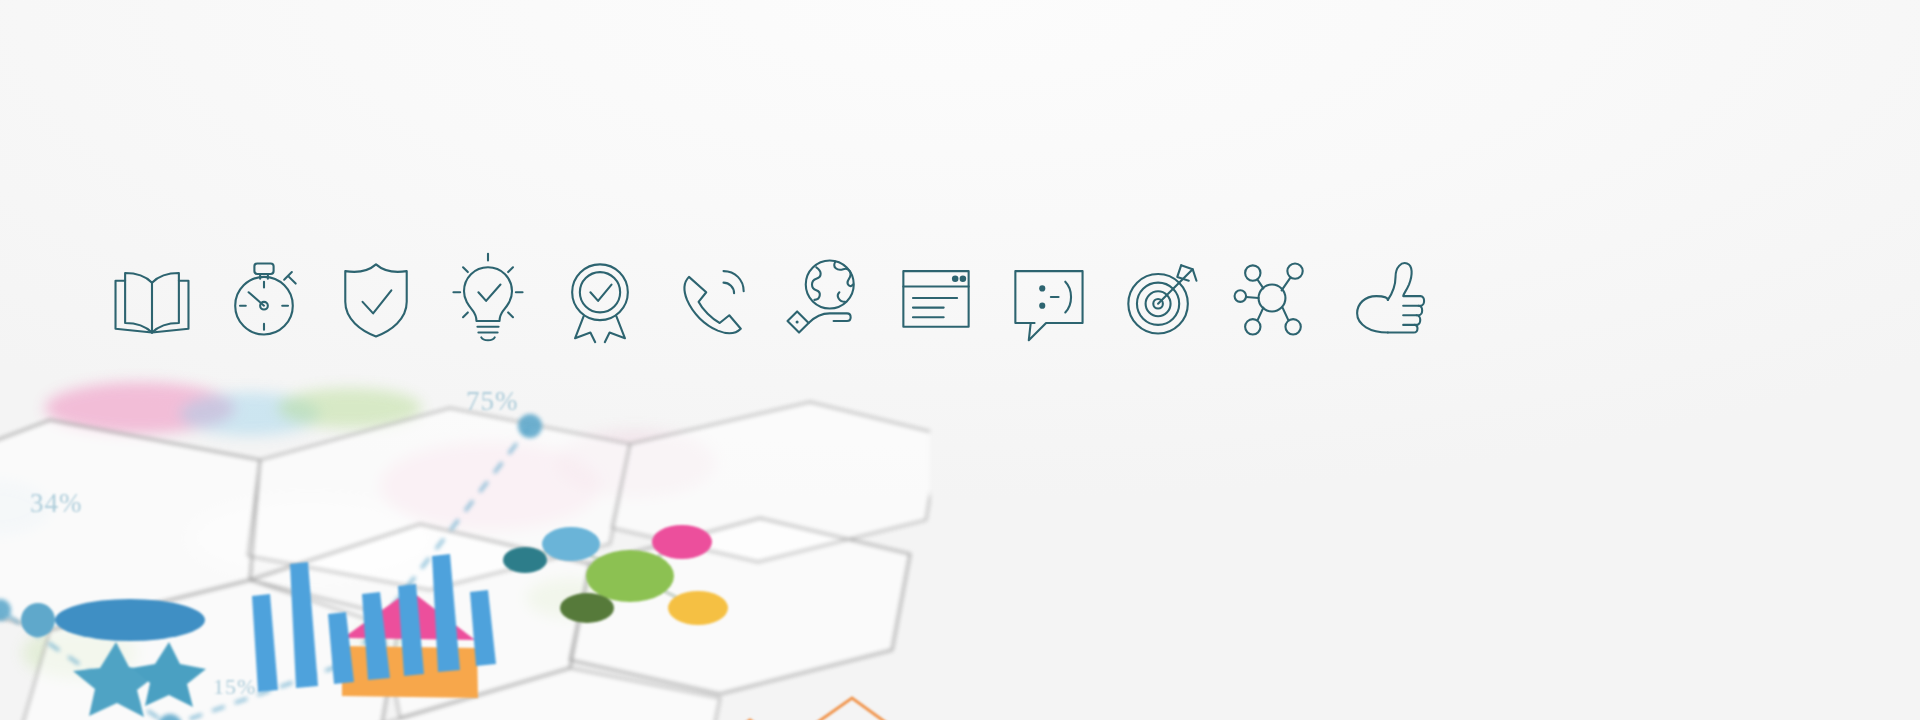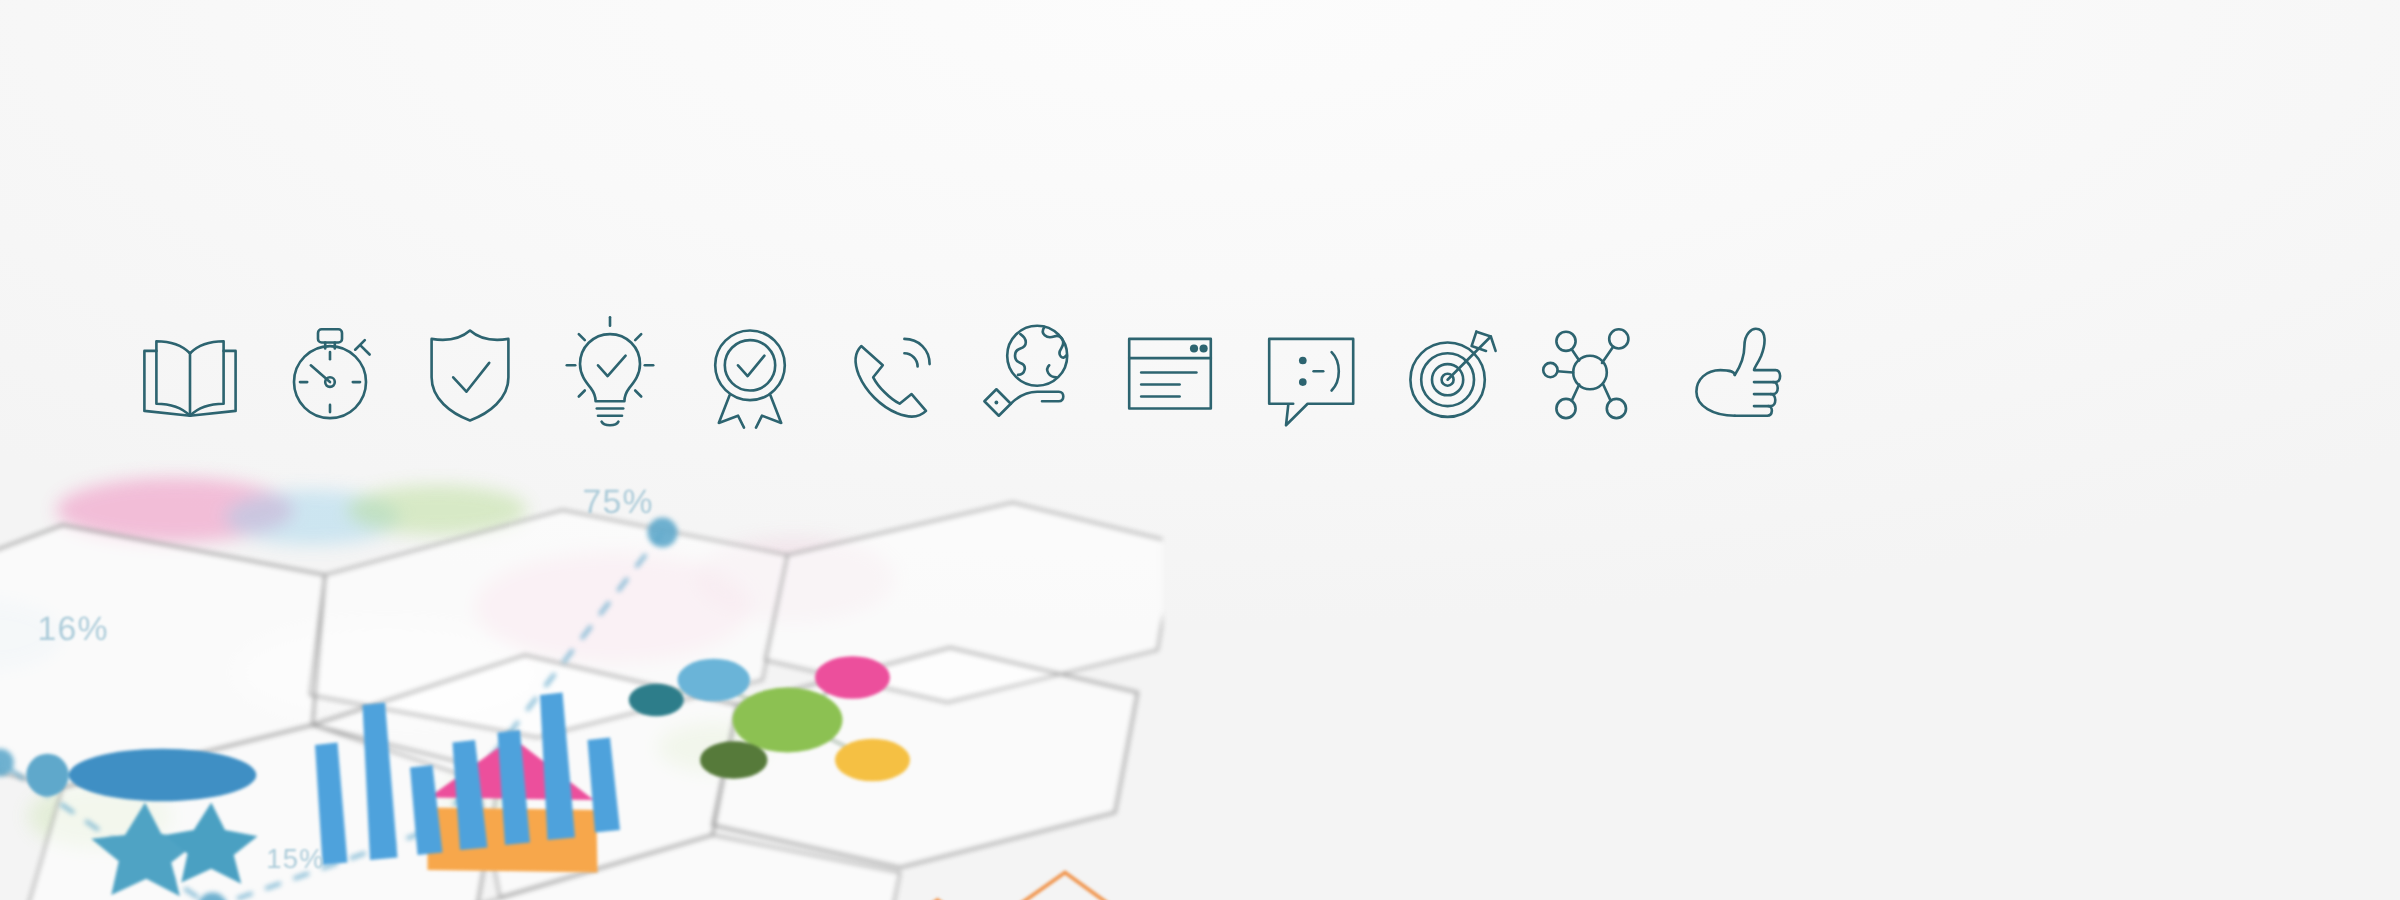--- a/index.html
+++ b/index.html
@@ -42,21 +42,21 @@
     opacity: .75;
   }
   .infographic .sharpish {
     position: absolute;
     inset: 0;
     filter: blur(1.1px);
   }
   .pct-label {
     position: absolute;
     color: #9fc4d4;
-    font-family: Liberation Sans, sans-serif;
+    font-family: Liberation Serif, serif;
     font-weight: 400;
     letter-spacing: 1px;
     opacity: .85;
     filter: blur(.8px);
     white-space: nowrap;
   }
 
   
   .icon-row {
     position: absolute;
@@ -176,21 +176,21 @@
       <ellipse cx="752" cy="174" rx="30" ry="17" fill="#ec4f9c"></ellipse>
       <ellipse cx="768" cy="240" rx="30" ry="17" fill="#f5c043"></ellipse>
 
       <g stroke="#f0934a" stroke-width="3" fill="none">
         <polygon points="760,396 820,352 880,396 820,420"></polygon>
         <polygon points="772,404 826,364 876,402 826,420"></polygon>
         <polygon points="868,368 922,330 980,372 926,412"></polygon>
       </g>
     </svg>
 
-    <span class="pct-label" style="left:100px; top:120px; font-size:27px;">16%</span>
+    <span class="pct-label" style="left:100px; top:120px; font-size:27px;">34%</span>
     <span class="pct-label" style="left:536px; top:18px; font-size:27px;">75%</span>
     <span class="pct-label" style="left:283px; top:306px; font-size:22px;">15%</span>
   </div>
 
   <div class="icon-row">
 
     <div class="icon-cell">
       <svg viewBox="0 0 100 100">
         <path d="M50 34 C42 26 30 24 22 24 L22 76 C30 76 42 78 50 86"></path>
         <path d="M50 34 C58 26 70 24 78 24 L78 76 C70 76 58 78 50 86"></path>

